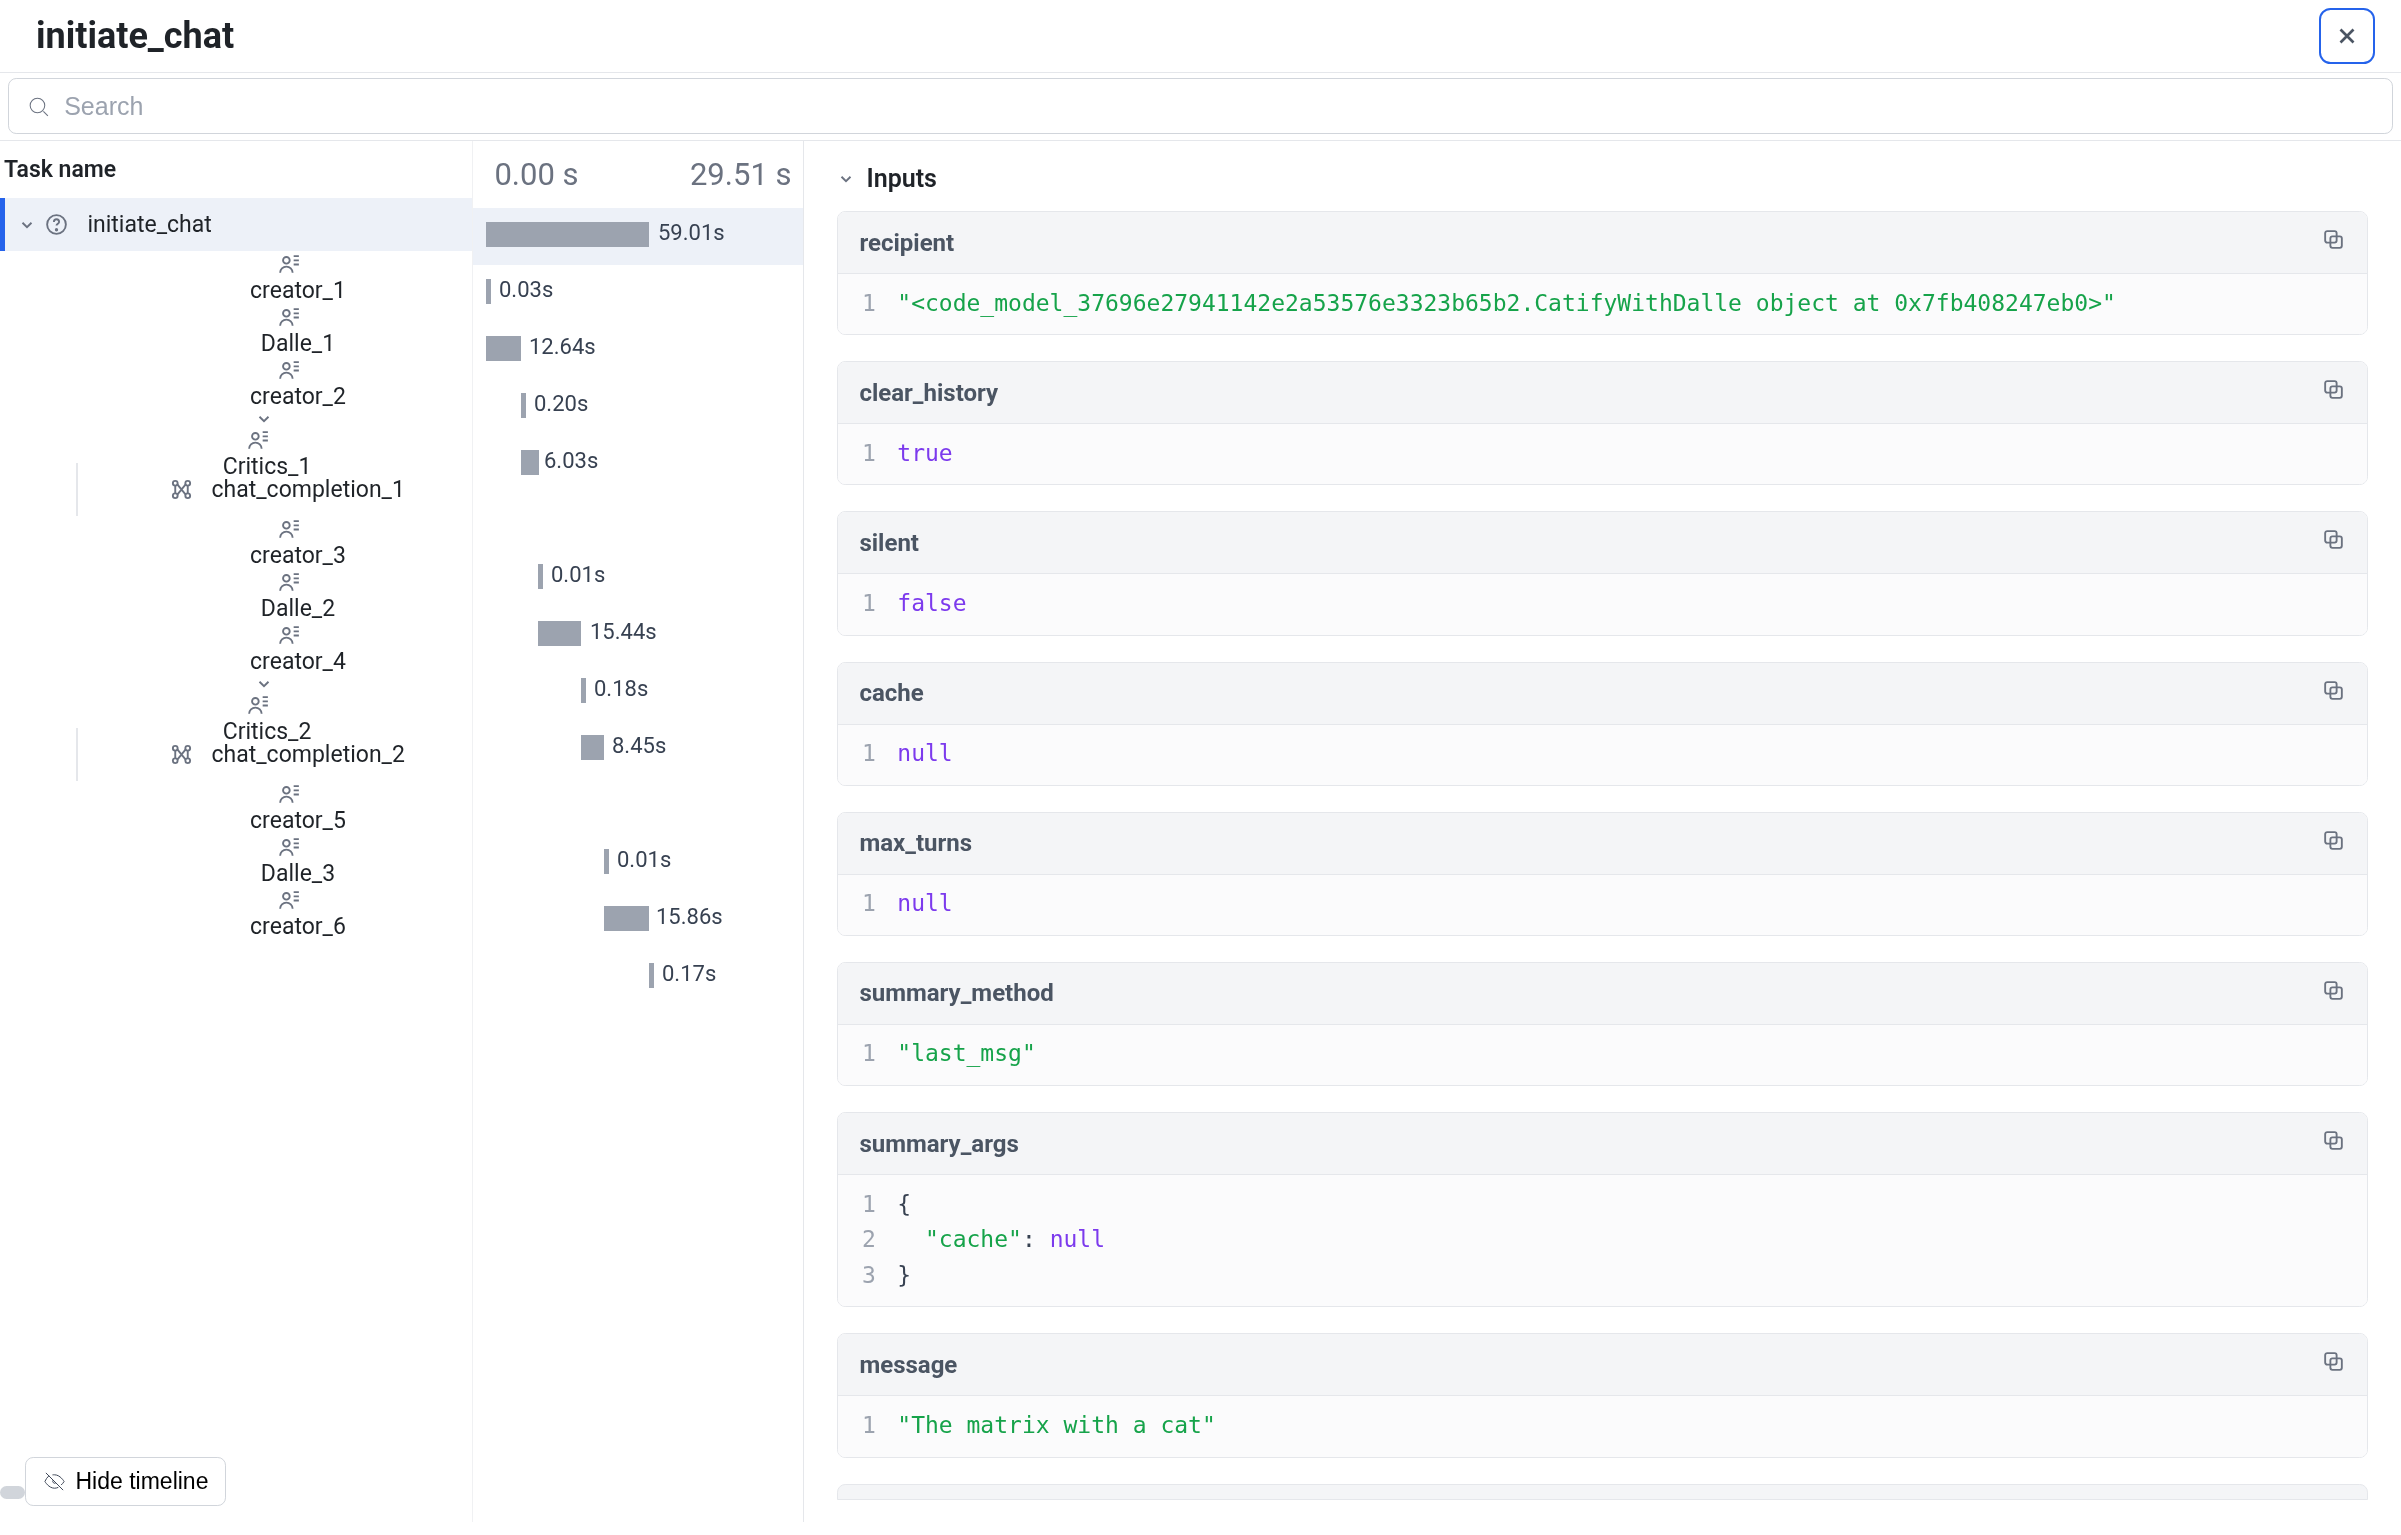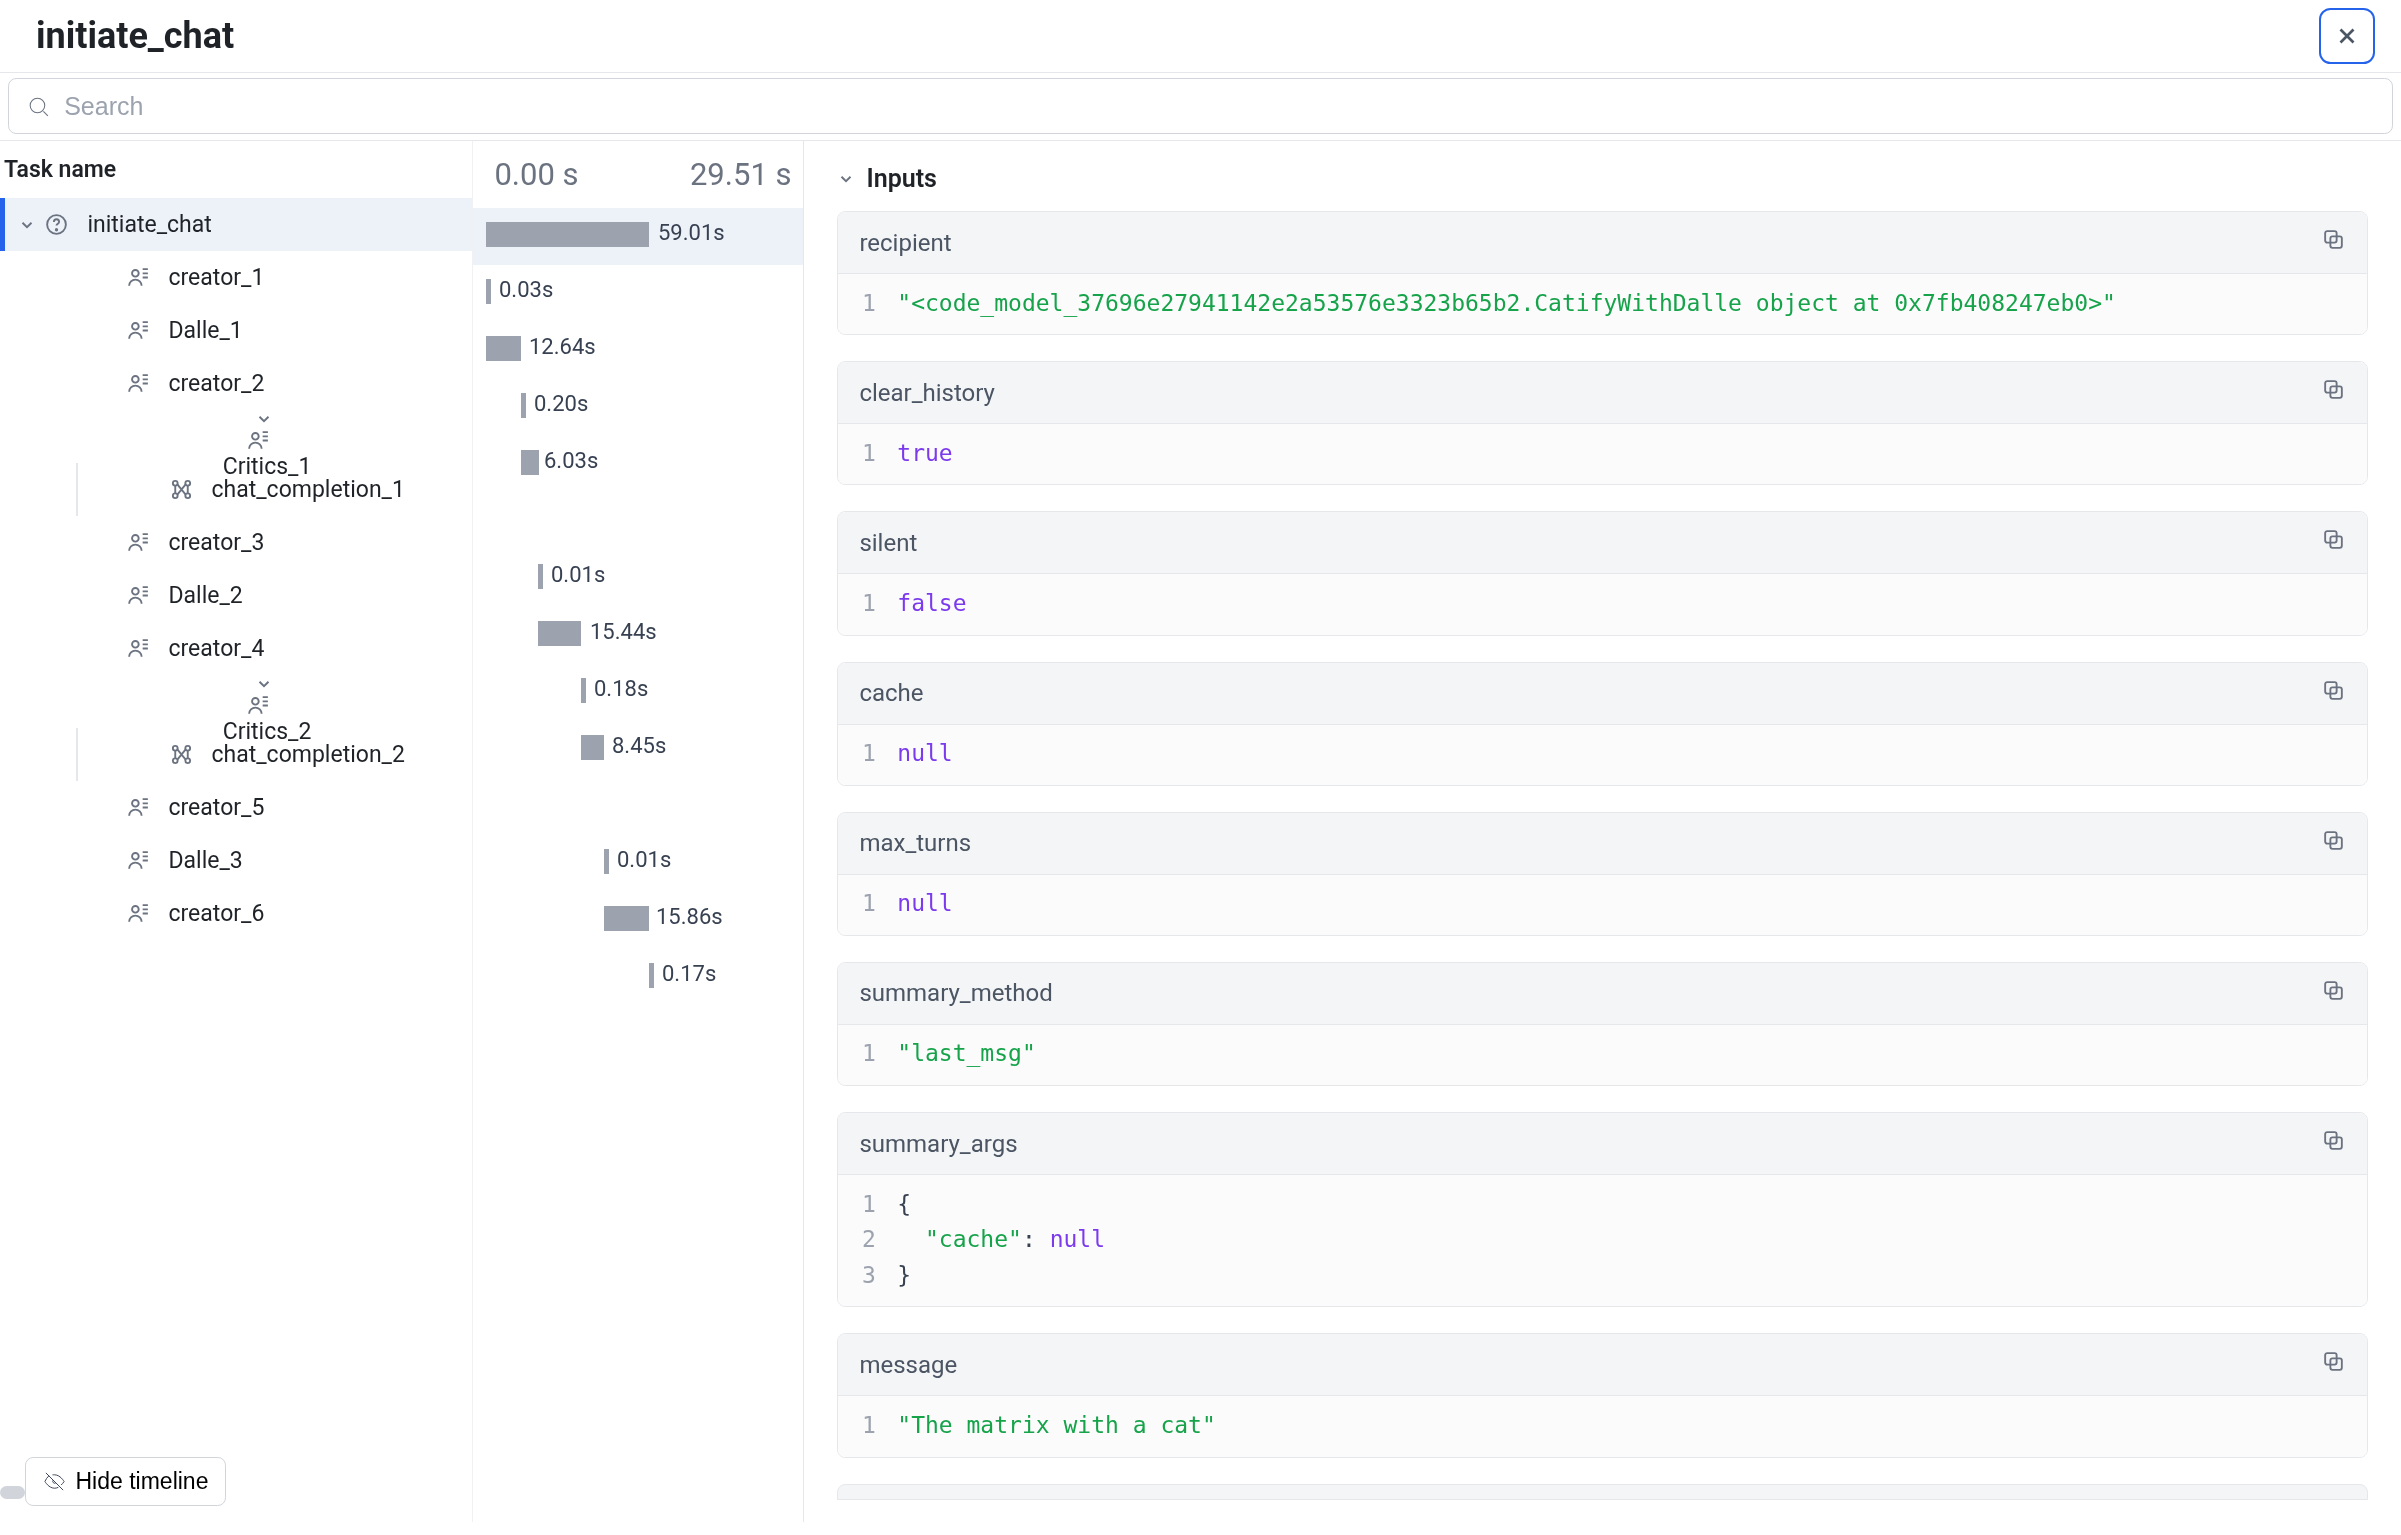--- a/index.html
+++ b/index.html
@@ -25,21 +25,21 @@
   .tree-rows { }
   .tree-row { display:flex; align-items:center; height:53px; position:relative; padding-left:0; }
   .tree-row.selected { background:#edf1f8; }
   .tree-row.selected::before { content:""; position:absolute; left:0; top:0; bottom:0; width:5px; background:#2563eb; }
   .caret { width:21.4px; display:inline-flex; justify-content:center; color:#6b7280; margin-right:5px; }
   .caret svg { width:18px; height:18px; stroke:#6b7280; stroke-width:2.5; }
   .ic { width:28px; height:28px; display:inline-flex; align-items:center; justify-content:center; margin-right:16.5px; color:#6b7280; }
   .ic svg { width:25px; height:25px; stroke:#6b7280; stroke-width:1.8; fill:none; }
   .row-label { font-size:23px; color:#1f2328; }
   .indent-0 { padding-left:16.5px; }
-  .indent-1 { padding-left:124px; }
+  .indent-1 { padding-left:124px;flex-direction:column; }
   .indent-2 { padding-left:62px;flex-direction:column; }
   .indent-3 { padding-left:167px; }
   .conn-line { position:absolute; left:76px; top:0; bottom:0; width:1.6px; background:#e5e7eb; }
 
   .time-col { flex:1; position:relative; background:#fff; }
   .time-header { display:flex; justify-content:space-between; padding:15px 11.5px 15px 21.4px; font-size:31px; color:#6b7280; }
   .time-rows { position:relative; }
   .time-row { height:57px; position:relative; }
   .time-row.selected { background:#edf1f8; }
   .bar { position:absolute; top:14px; height:25px; background:#9ca3af; }
@@ -49,21 +49,21 @@
   .hide-timeline { position:absolute; left:25px; bottom:16.5px; display:inline-flex; align-items:center; gap:10px; border:0.8px solid #d1d5db; border-radius:8.2px; background:#fff; padding:10px 16.5px; font-size:23px; cursor:pointer; z-index:10; }
   .hide-timeline svg { width:23px; height:23px; stroke:#374151; }
 
   .thumb-scroll { position:absolute; left:0; bottom:23px; width:25px; height:13px; background:#d1d5db; border-radius:6.6px; }
 
   .right-panel { flex:1; overflow:auto; padding:18px 33px 33px 33px; }
   .section-header { display:flex; align-items:center; gap:11.5px; font-weight:600; font-size:25px; margin:5px 0 18px 0; color:#1f2328; }
   .section-header svg { width:18px; height:18px; stroke:#6b7280; stroke-width:2.5; }
 
   .card { border:0.8px solid #e5e7eb; border-radius:8.2px; margin-bottom:26px; overflow:hidden; }
-  .card-header { display:flex; align-items:center; justify-content:space-between; padding:15px 21.4px; font-weight:400; font-size:24px; color:#4b5563; background:#f4f5f7; border-bottom:0.8px solid #e5e7eb; }
+  .card-header { display:flex; align-items:center; justify-content:space-between; padding:15px 21.4px; font-weight:700; font-size:24px; color:#4b5563; background:#f4f5f7; border-bottom:0.8px solid #e5e7eb; }
   .copy-ic svg { width:25px; height:25px; stroke:#6b7280; fill:none; stroke-width:1.8; }
   .card-body { padding:11.5px 21.4px 13px 21.4px; font-family: ui-monospace, SFMono-Regular, Menlo, Consolas, monospace; font-size:23px; background:#fbfbfc; }
   .code-line { display:flex; gap:21.4px; line-height:1.55; }
   .ln { color:#9ca3af; width:16.5px; text-align:right; user-select:none; }
   .tk-str { color:#16a34a; }
   .tk-bool { color:#7c3aed; }
   .tk-null { color:#7c3aed; }
   .tk-key { color:#16a34a; }
   .tk-punc { color:#374151; }
 

